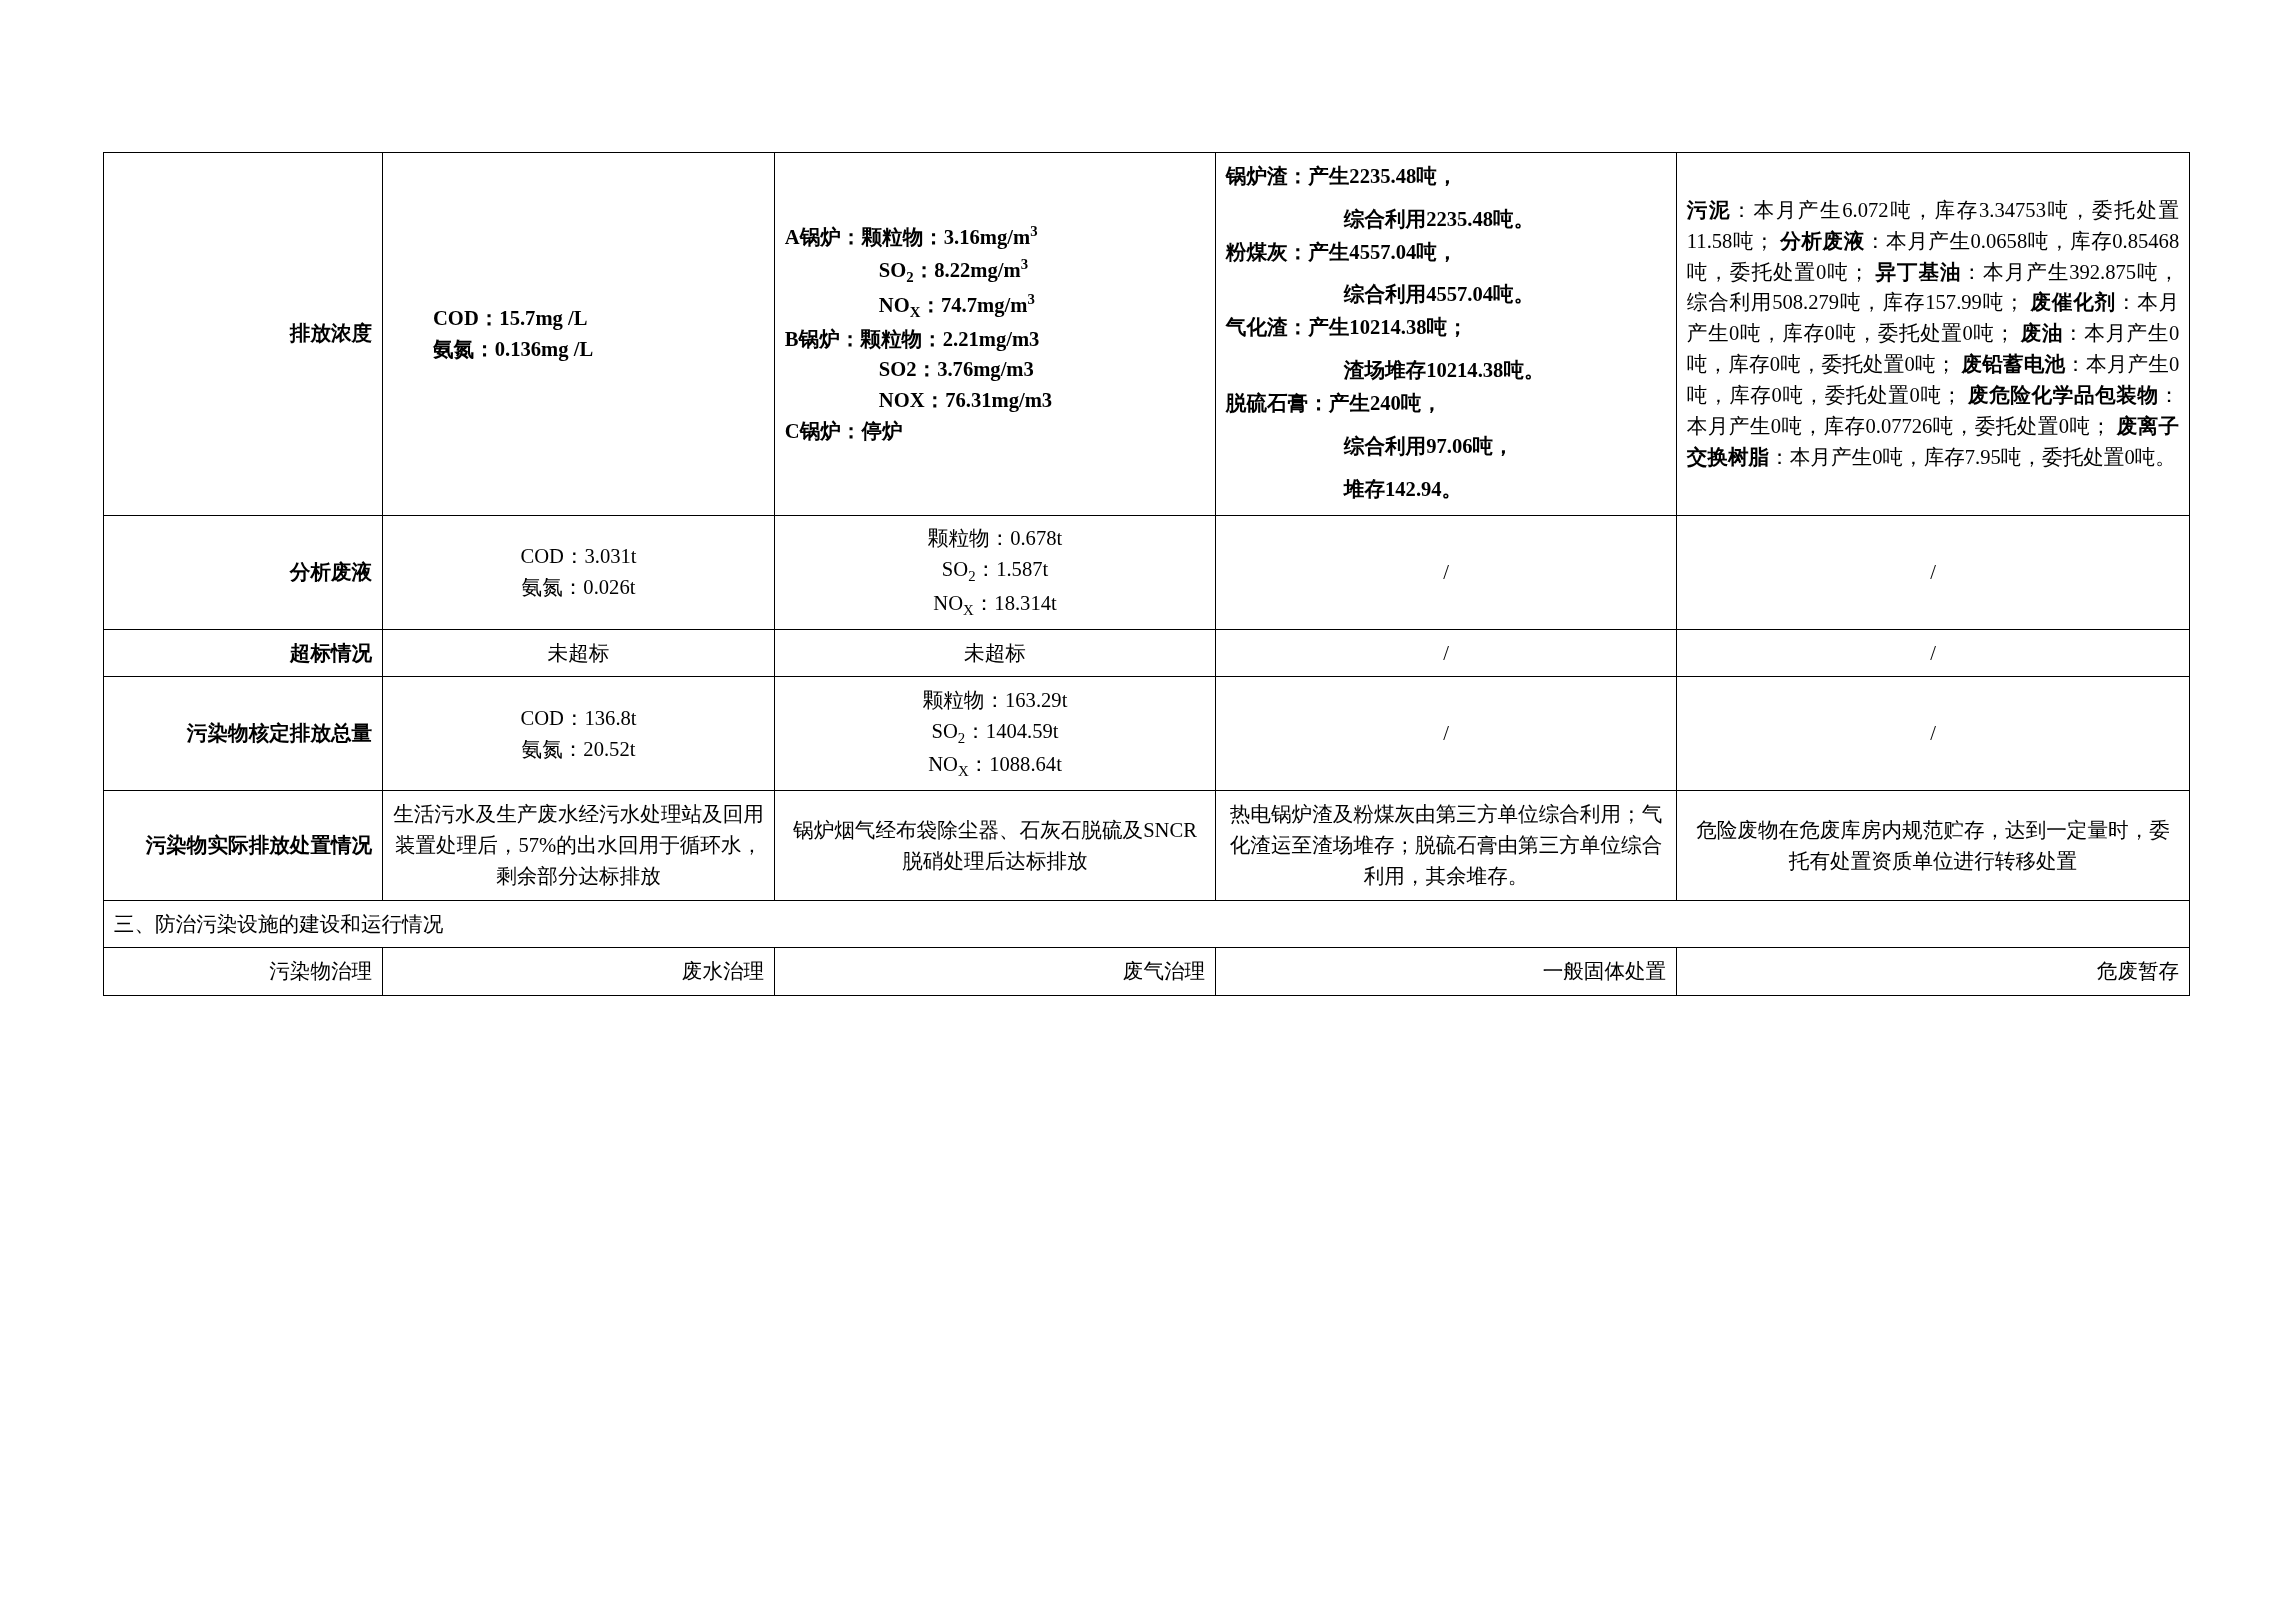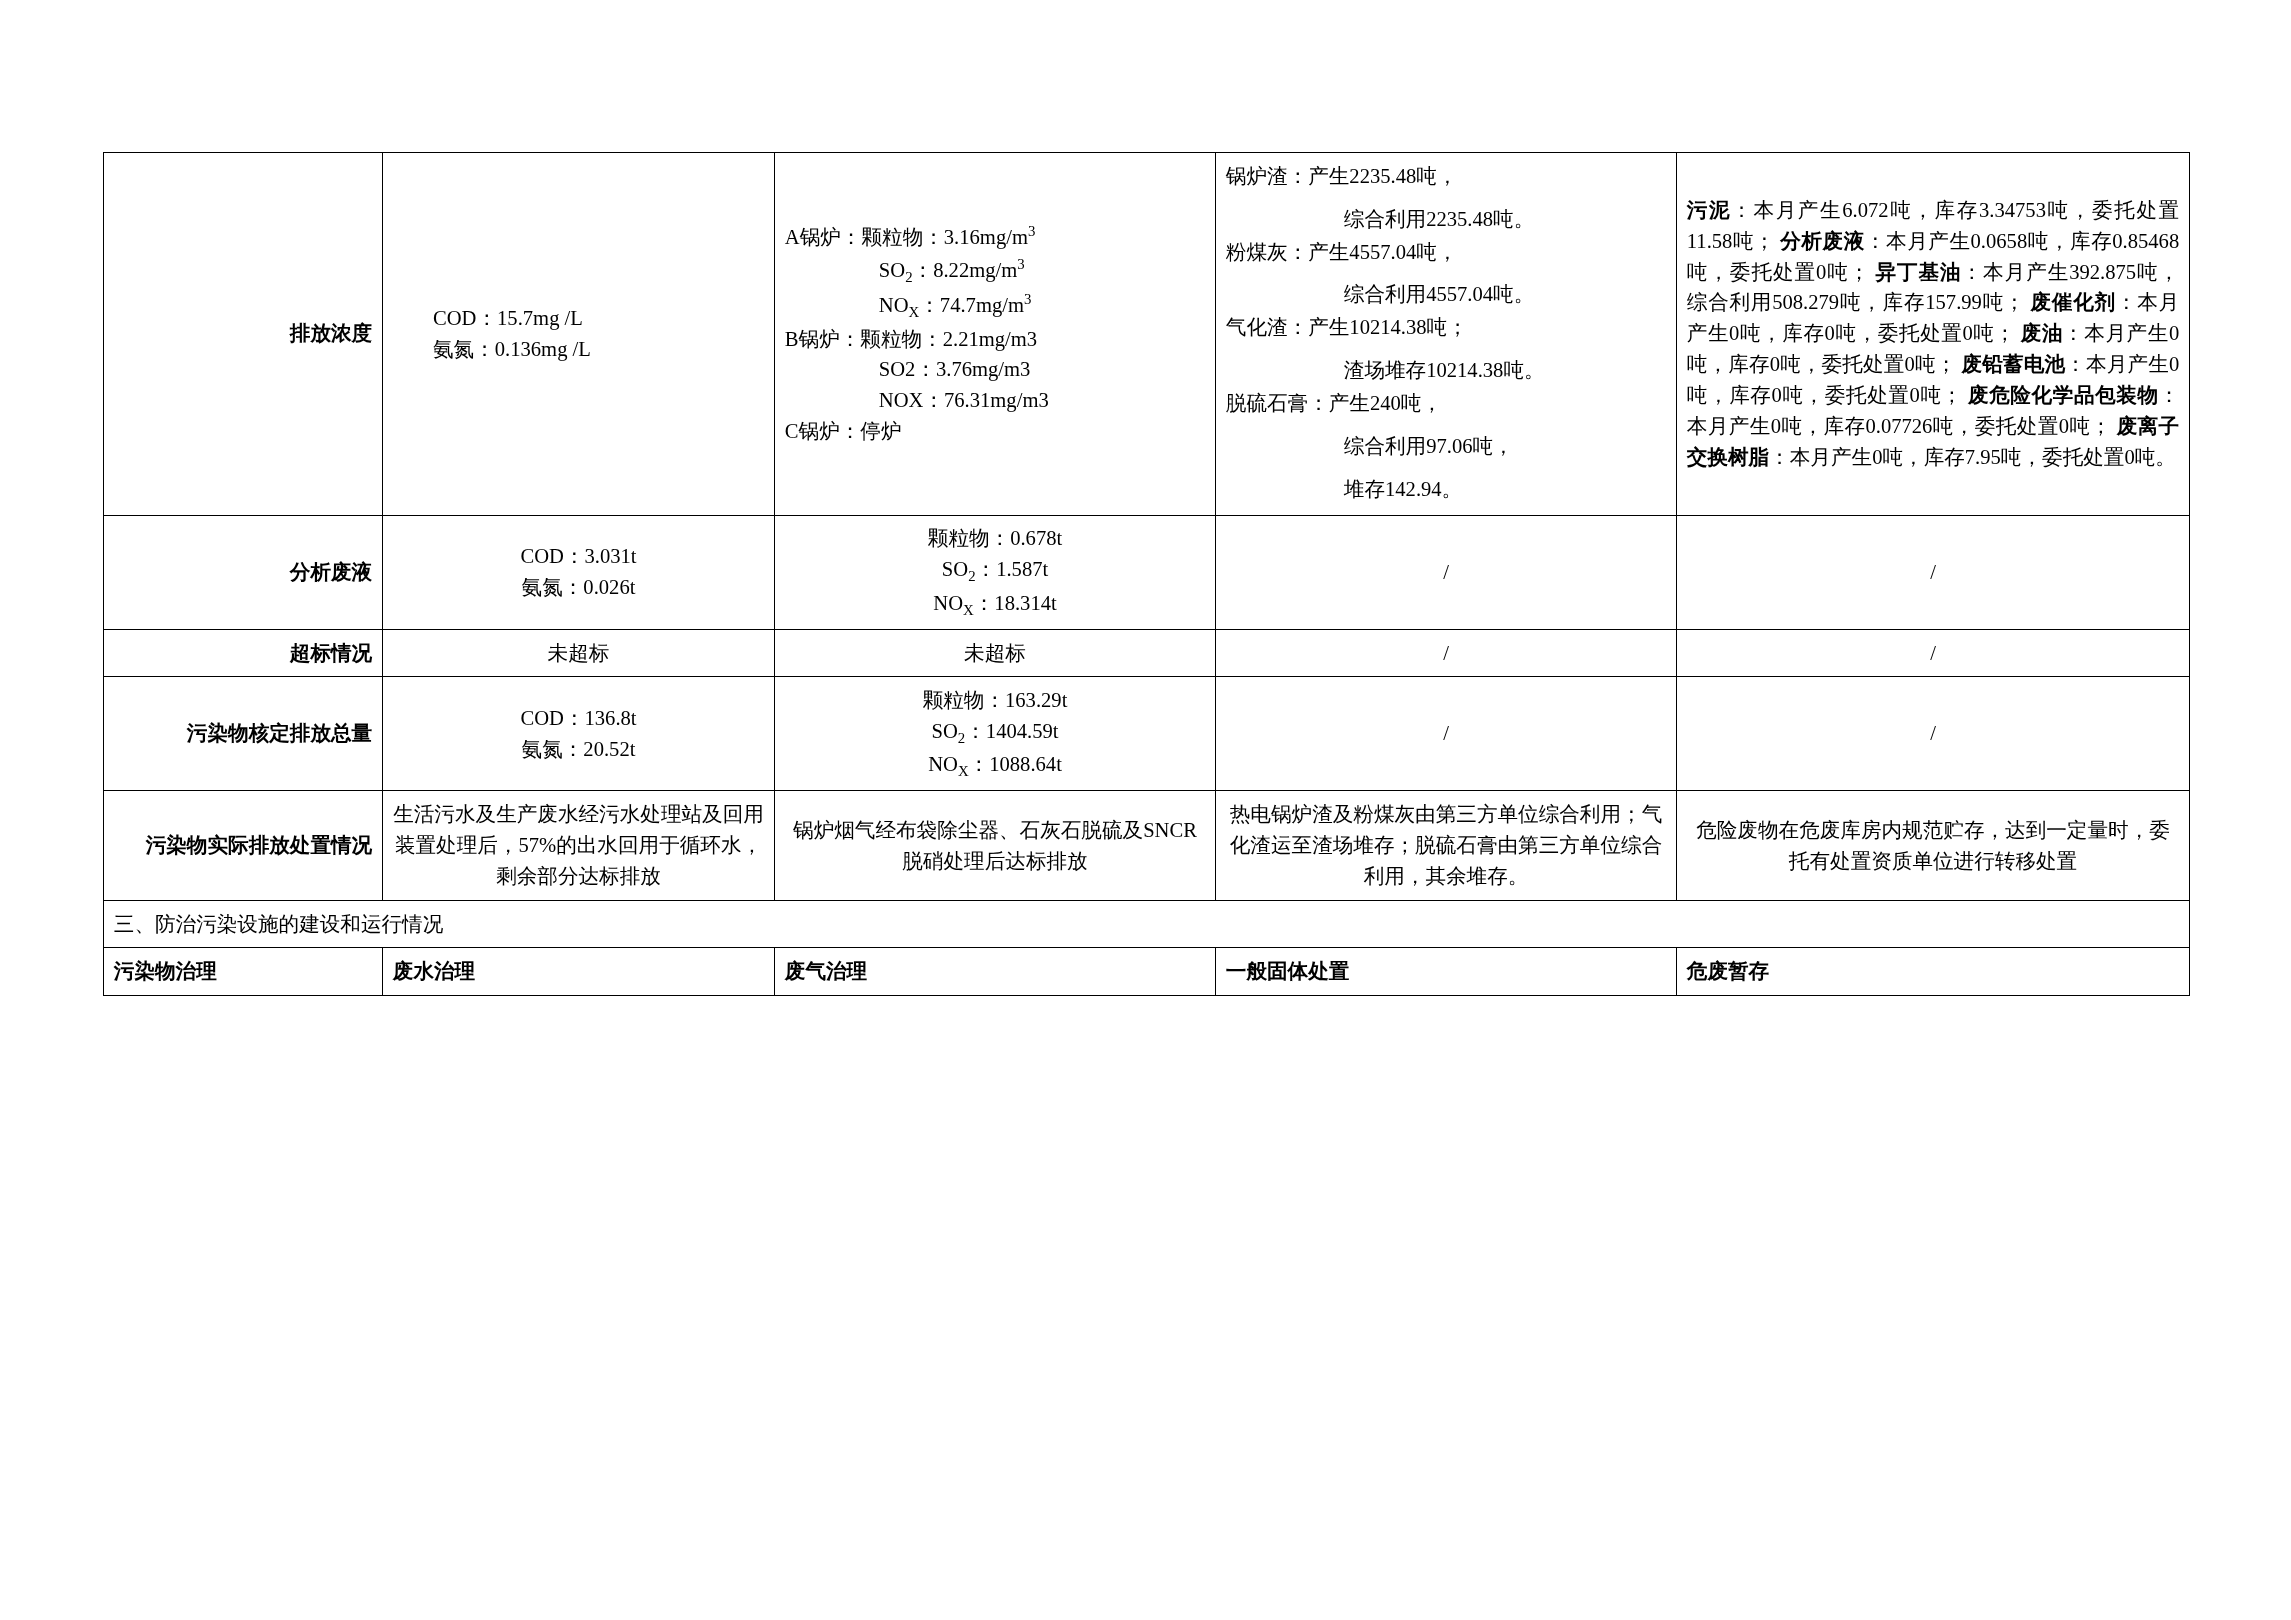--- a/index.html
+++ b/index.html
@@ -37,21 +37,21 @@
   .col3 { width: 441px; }
   .col4 { width: 461px; }
   .col5 { width: 513px; }
 
   .rowhead {
     font-weight: bold;
     text-align: right;
     font-size: 20.6px;
   }
   .ctr { text-align: center; }
-  .lft { text-align: left; }
+  .lft { text-align: left; font-weight: bold; }
   .blockline { display: block; }
   .sub { font-size: 0.72em; vertical-align: sub; }
   .sup { font-size: 0.72em; vertical-align: super; }
 
   
   .hang {
     display: block;
     text-align: left;
     padding-left: 0;
   }
@@ -70,22 +70,22 @@
   }
   .hazard-cell .line { display: inline; }
 
   .section-row td {
     text-align: left;
     font-weight: normal;
     font-size: 20.6px;
     padding-left: 13.7px;
   }
   .foot-head td {
-    text-align: left;
-    font-weight: bold;
+    text-align: right;
+    font-weight: normal;
     font-size: 21.6px;
     padding: 12.7px 7.8px;
   }
   .slash { text-align: center; font-size: 20.6px; }
 </style>
 </head>
 <body>
 
 <div class="page">
   <table class="main">

